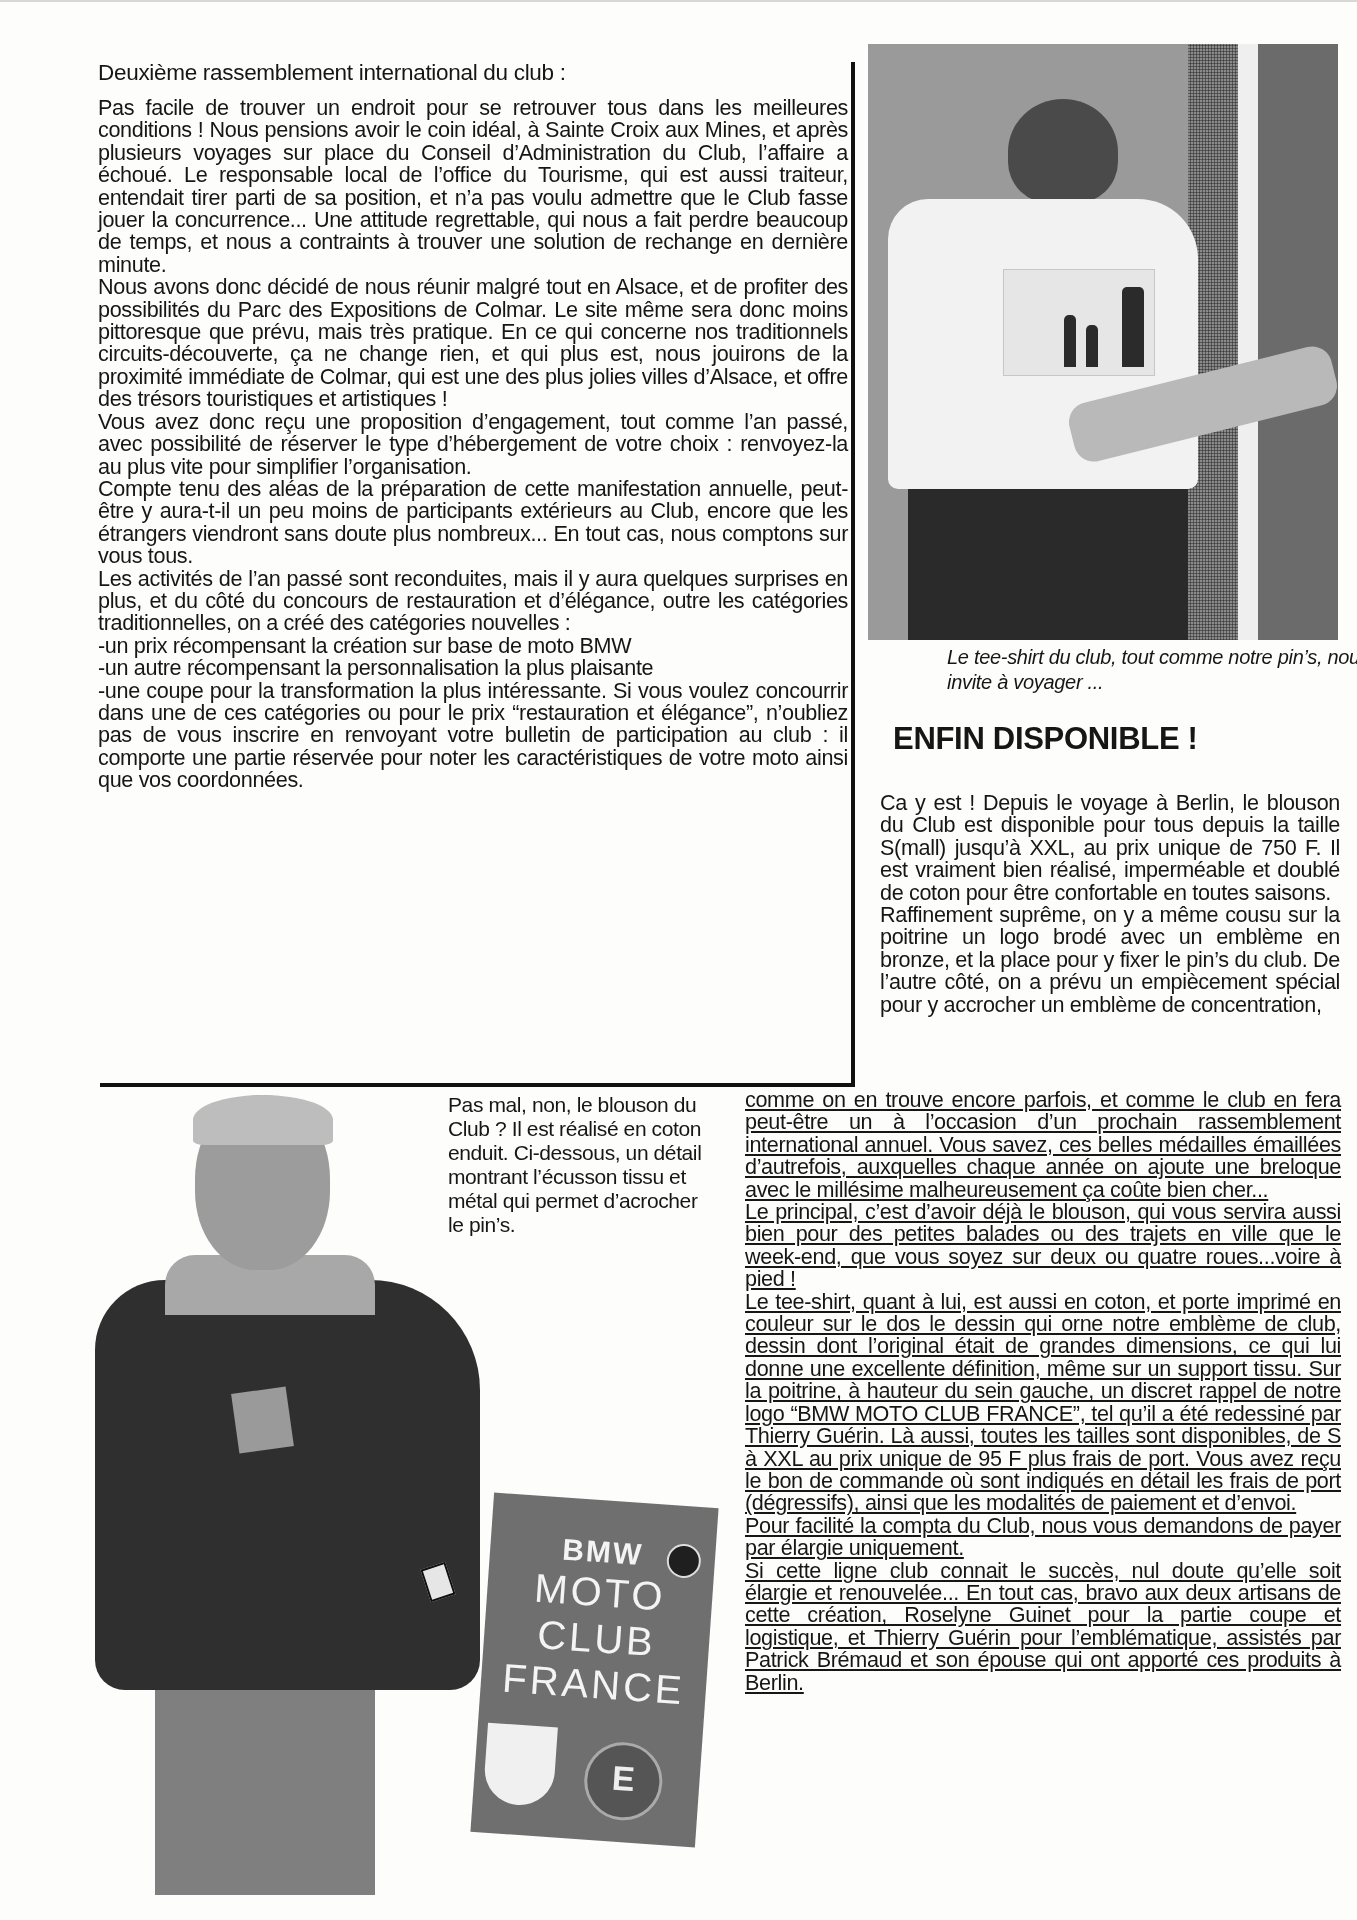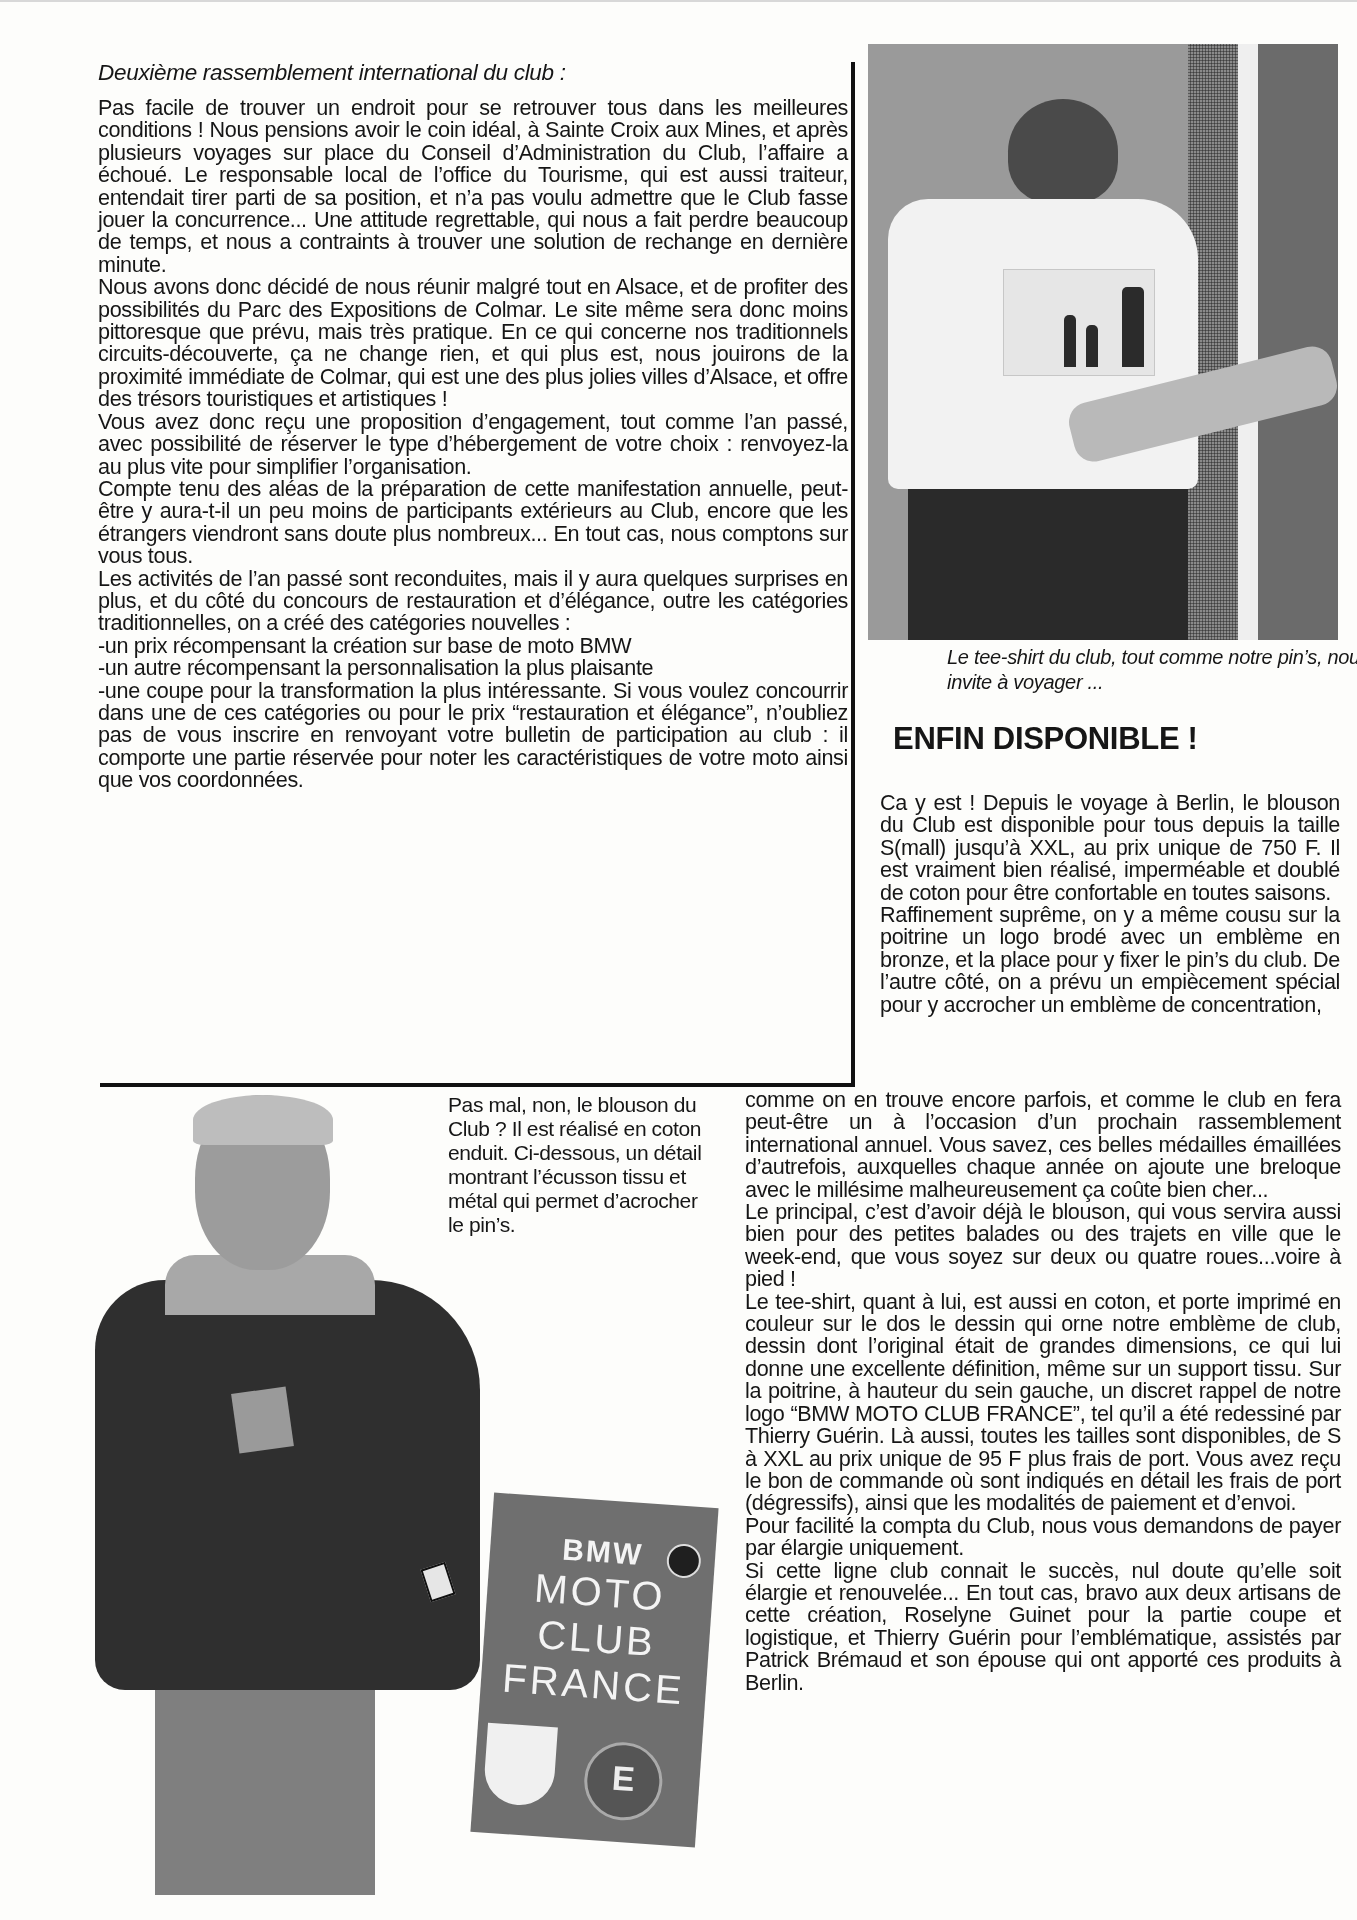--- a/index.html
+++ b/index.html
@@ -9,21 +9,21 @@
     font-family: "Liberation Sans", "DejaVu Sans", sans-serif;
   }
   .top-edge { position: absolute; left: 0; top: 0; width: 1357px; height: 2px; background: #d8d8d8; }
   .abs { position: absolute; }
   .txt { font-size: 21.6px; line-height: 22.4px; letter-spacing: -0.35px; }
   .just { text-align: justify; }
   .para { margin: 0; }
 
   
   #left-article { left: 98px; top: 60px; width: 750px; }
-  .kicker { font-size: 22.5px; line-height: 25px; margin: 0 0 12px 0; letter-spacing: -0.3px; font-style: italic; }
+  .kicker { font-size: 22.5px; line-height: 25px; margin: 0 0 12px 0; letter-spacing: -0.3px; }
   .kicker div { white-space: nowrap; }
 
   
   .box-right { left: 851px; top: 62px; width: 4px; height: 1025px; background: #111; }
   .box-bottom { left: 100px; top: 1083px; width: 755px; height: 4px; background: #111; }
 
   
   .photo { position: absolute; overflow: hidden; }
   .halftone {
     background-color: #8a8a8a;
@@ -39,21 +39,21 @@
   #photo-tshirt .print { position:absolute; left:135px; top:225px; width:150px; height:105px; background:#e6e6e6; border:1px solid #c7c7c7; }
   #photo-tshirt .fig { position:absolute; bottom:8px; width:12px; background:#2b2b2b; border-radius:5px 5px 0 0; }
   #photo-tshirt .arm { position:absolute; left:200px; top:330px; width:270px; height:60px; background:#b9b9b9; transform:rotate(-14deg); border-radius:20px; }
   #photo-tshirt .pants { position:absolute; left:40px; top:445px; width:280px; height:151px; background:#2a2a2a; }
 
   #caption-tshirt { left: 947px; top: 645px; width: 440px; font-style: italic; font-size: 20px; line-height: 25px; letter-spacing: -0.3px; }
 
   #headline-ligne { left: 893px; top: 722px; width: 440px; font-weight: bold; font-size: 31px; line-height: 33px; letter-spacing: -0.3px; }
 
   #right-col-top { left: 880px; top: 792px; width: 460px; }
-  #right-col-main { left: 745px; top: 1089px; width: 596px; }
+  #right-col-main { left: 745px; top: 1089px; width: 596px; text-decoration: underline; }
 
   #caption-blouson { left: 448px; top: 1093px; width: 270px; font-size: 21px; line-height: 24px; letter-spacing: -0.4px; }
 
   #photo-man { left: 95px; top: 1095px; width: 400px; height: 800px; }
   .man-head { position:absolute; left:100px; top:0; width:135px; height:175px; border-radius:48% 48% 45% 45%; background:#9c9c9c; }
   .man-cap { position:absolute; left:98px; top:0; width:140px; height:50px; border-radius:60% 60% 10% 10%; background:#bdbdbd; }
   .man-collar { position:absolute; left:70px; top:160px; width:210px; height:60px; background:#a8a8a8; border-radius:30px 30px 0 0; }
   .man-jacket { position:absolute; left:0; top:185px; width:385px; height:410px; background:#2f2f2f; border-radius:70px 110px 30px 30px; }
   .man-patch { position:absolute; left:140px; top:295px; width:55px; height:60px; background:#9a9a9a; transform:rotate(-8deg); }
   .man-arm-patch { position:absolute; left:330px; top:470px; width:22px; height:30px; background:#e6e6e6; border:2px solid #111; transform:rotate(-18deg); }

